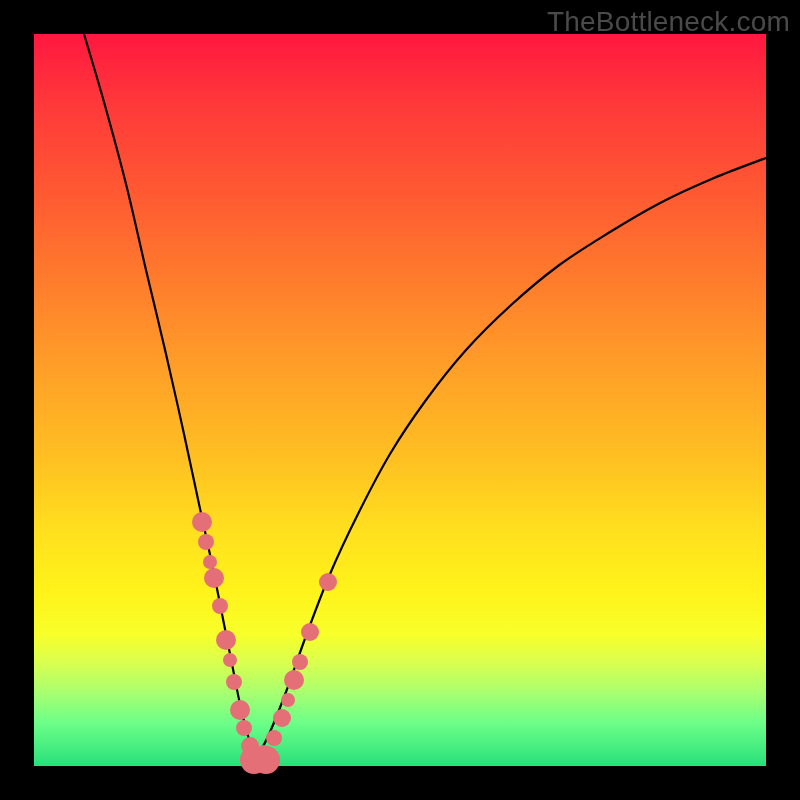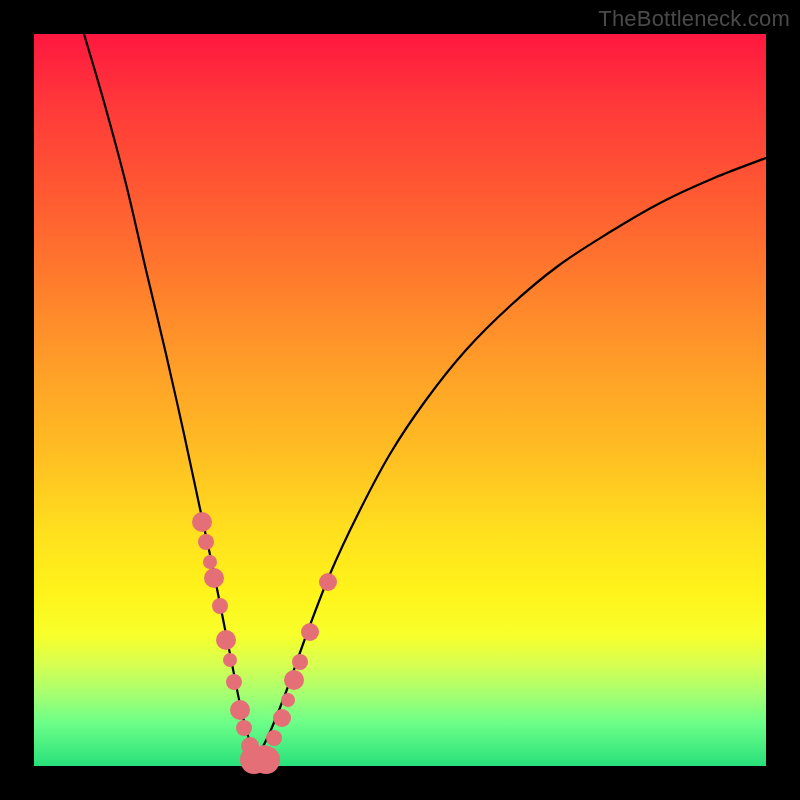--- a/index.html
+++ b/index.html
@@ -39,21 +39,21 @@
       #a8ff70 90%,
       #6eff88 94%,
       #28e07a 100%
     );
   }
   .watermark {
     position: absolute;
     top: 6px;
     right: 10px;
     color: #4a4a4a;
-    font-size: 22px;
+    font-size: 28px;
     font-weight: 500;
     letter-spacing: 0.2px;
     user-select: none;
   }
   svg.curves {
     position: absolute;
     left: 0;
     top: 0;
     width: 732px;
     height: 732px;

